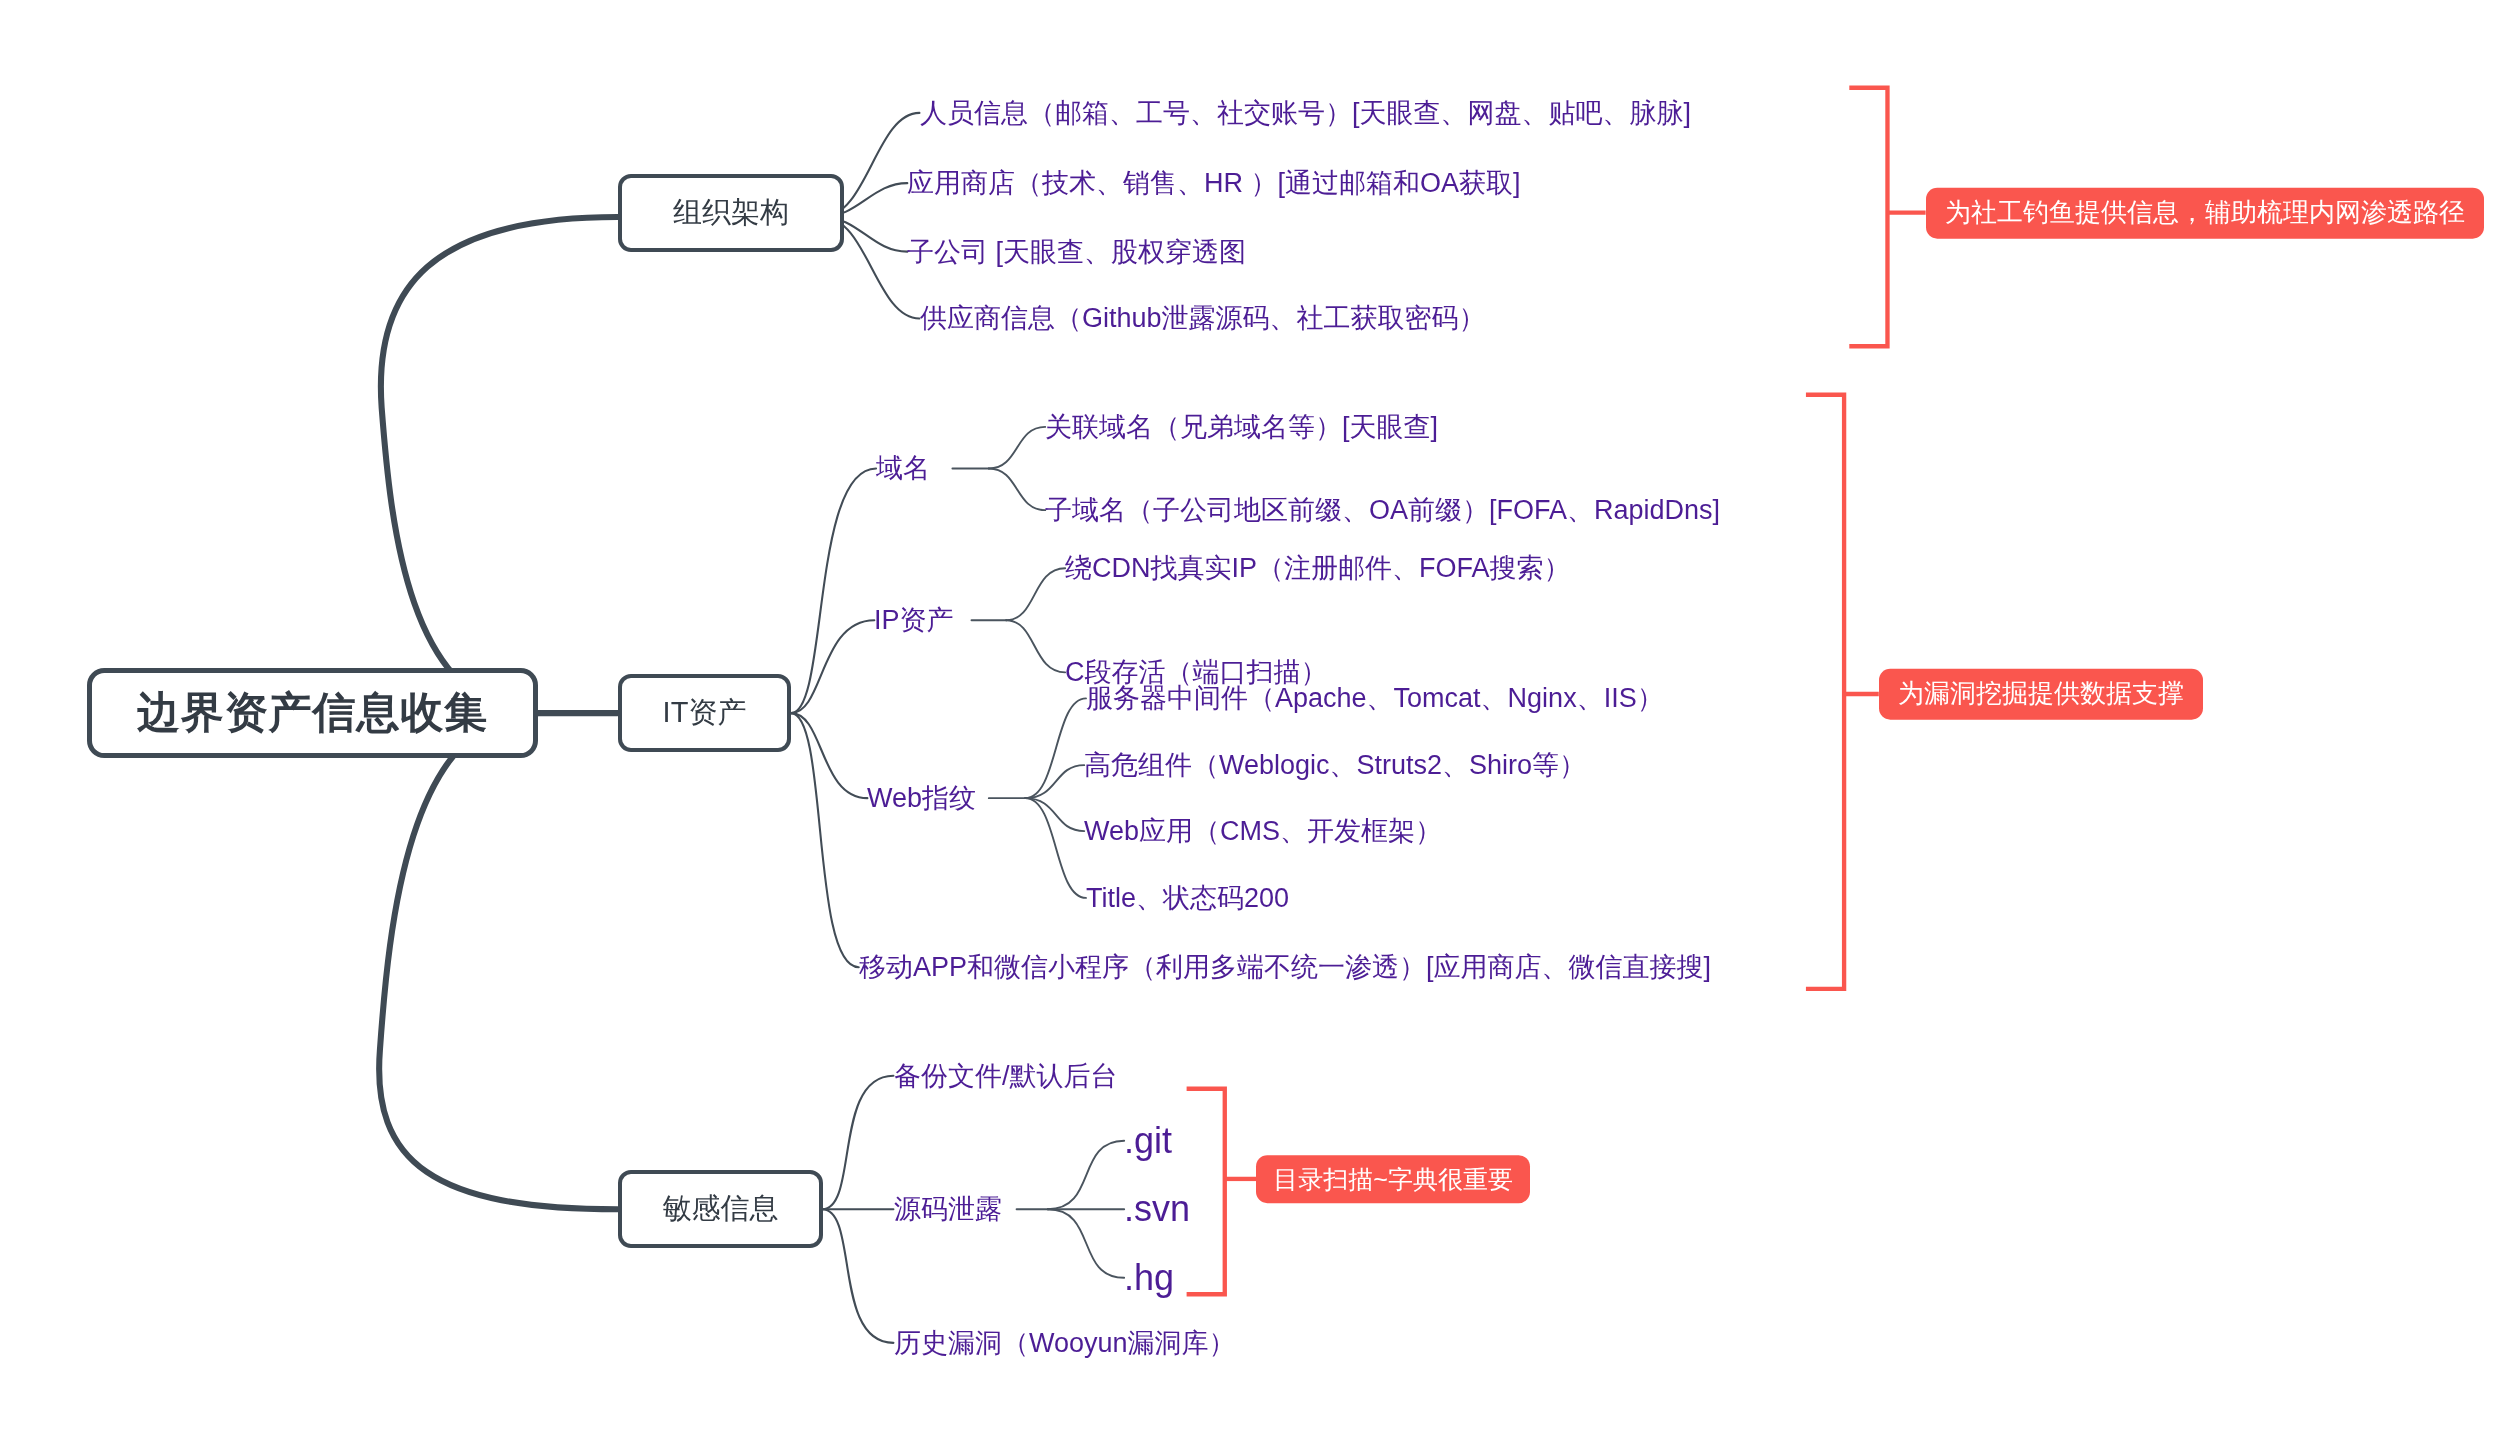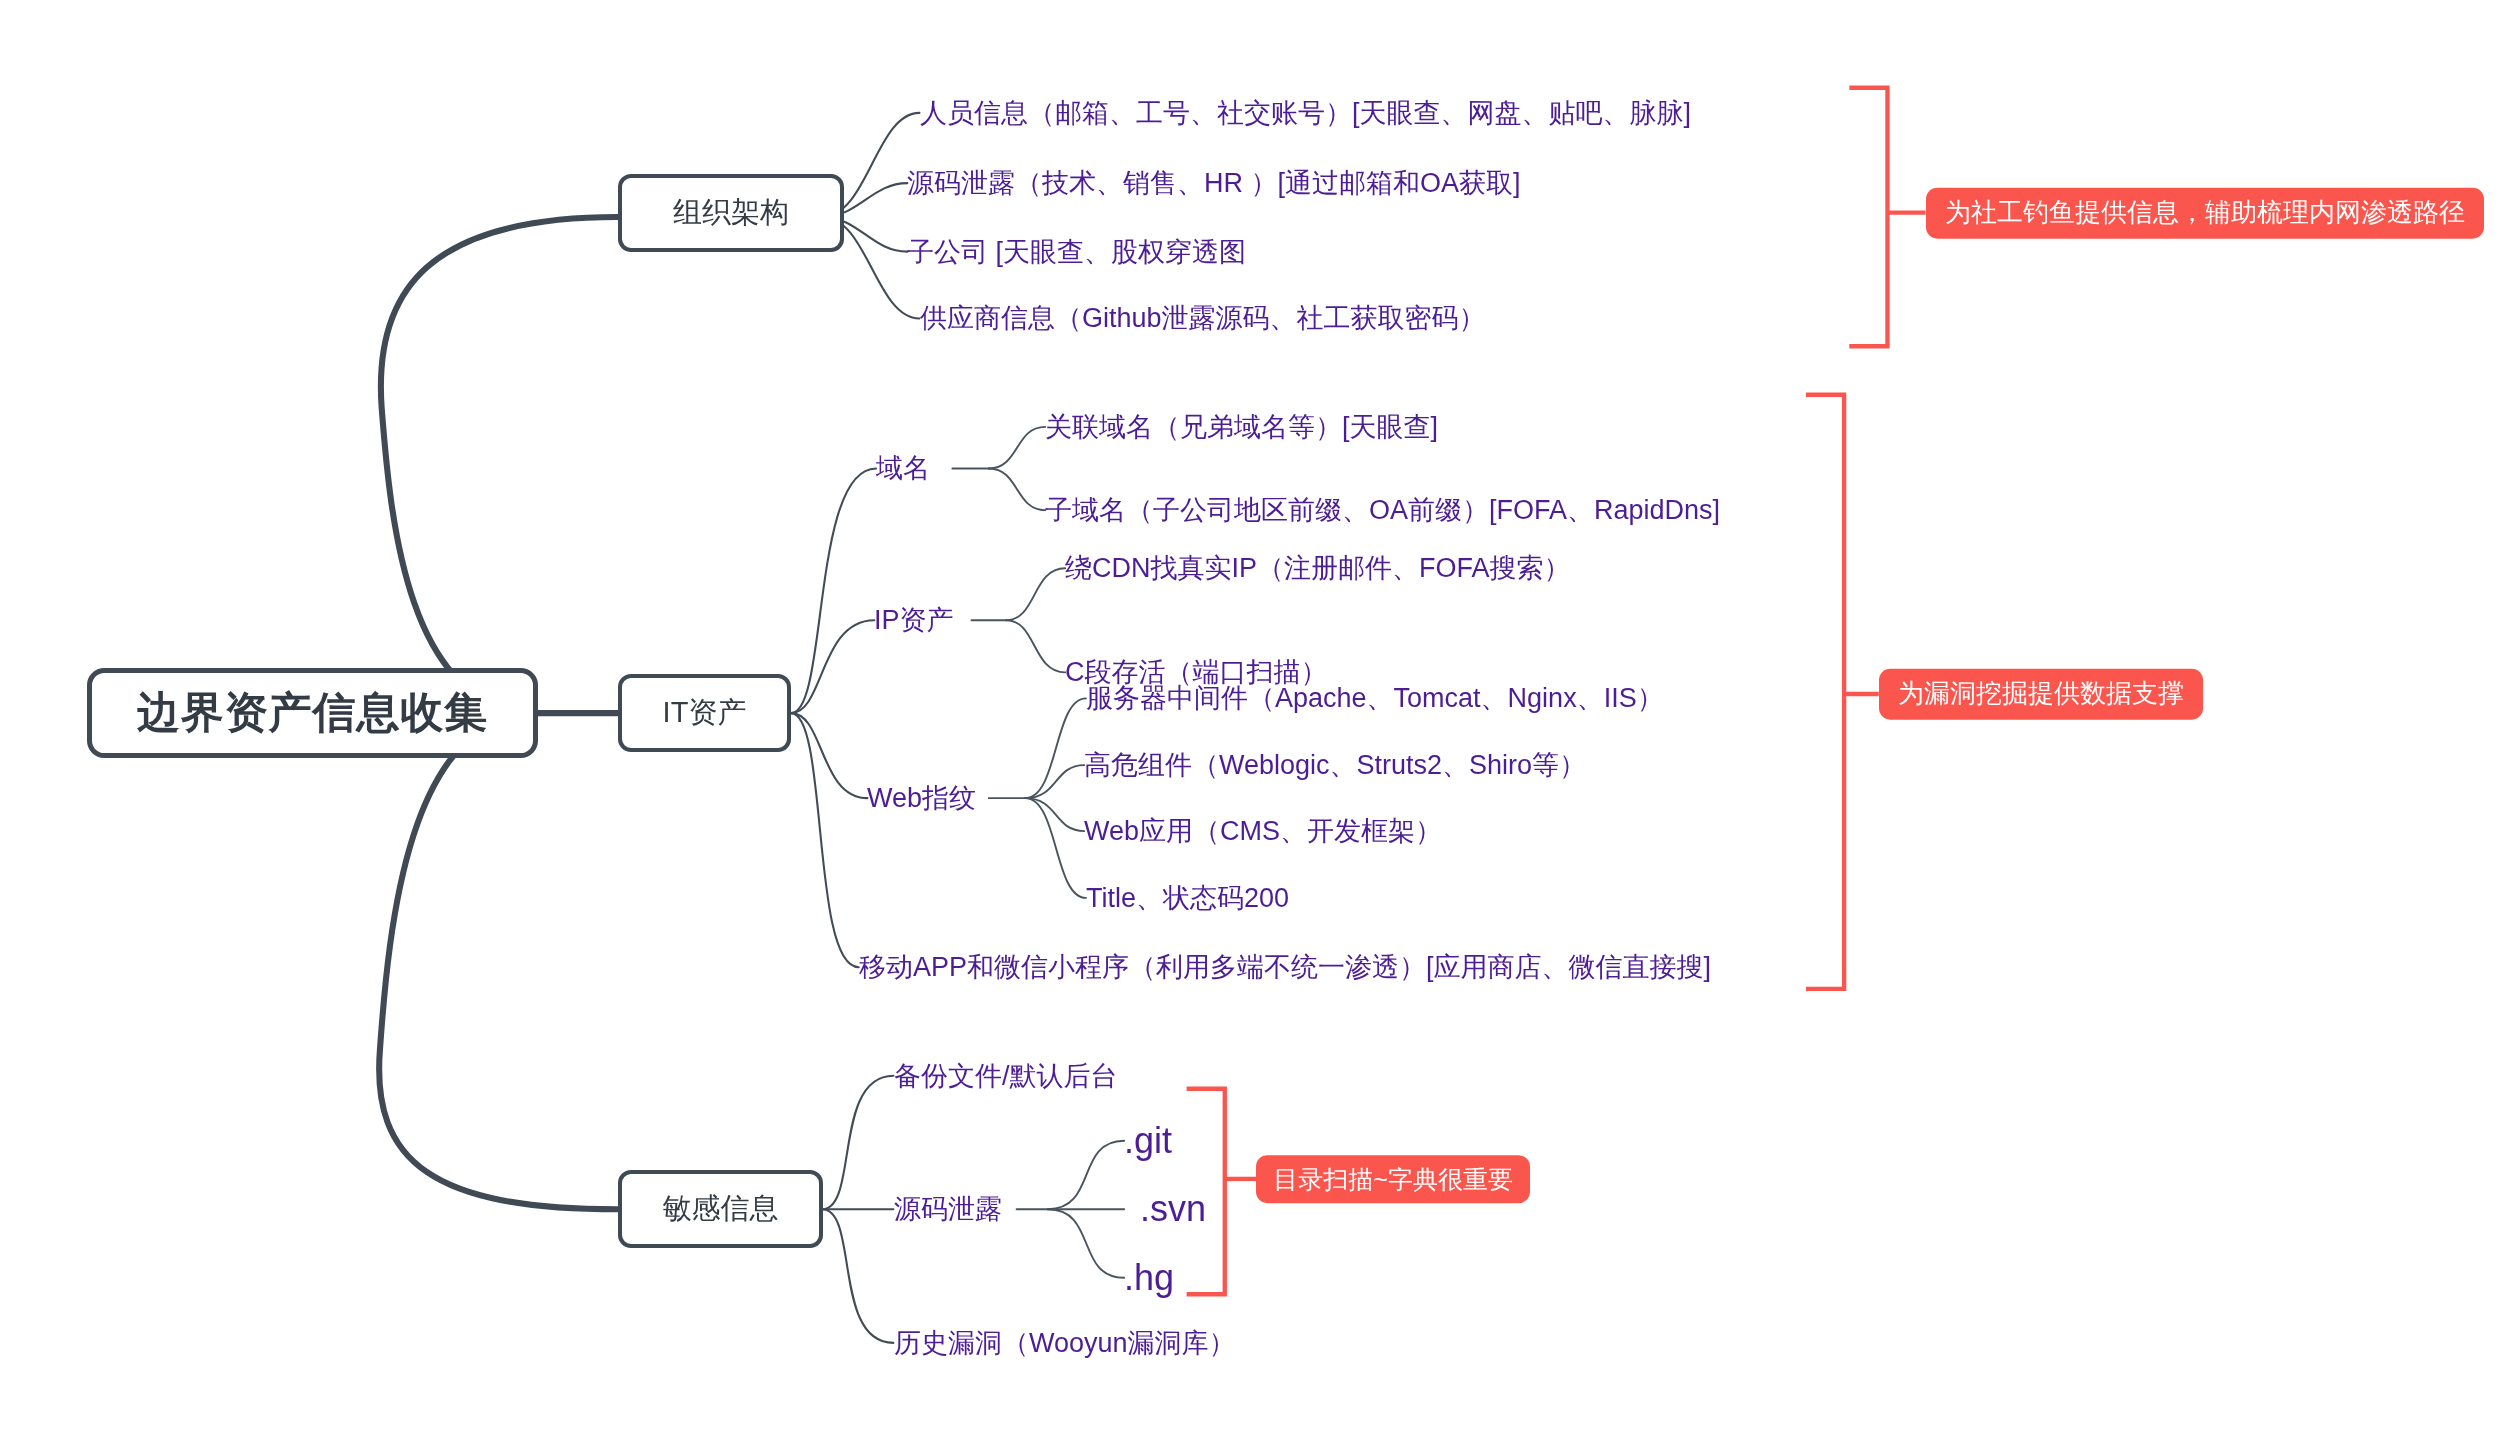--- a/index.html
+++ b/index.html
@@ -185,21 +185,21 @@
 
   <div class="node main" style="left:618px; top:674px; width:173px; height:78px;">
     <span>IT资产</span>
   </div>
 
   <div class="node main" style="left:618px; top:1170px; width:205px; height:78px;">
     <span>敏感信息</span>
   </div>
 
   <div class="label" style="left:920px; top:113px;">人员信息（邮箱、工号、社交账号）[天眼查、网盘、贴吧、脉脉]</div>
-  <div class="label" style="left:907px; top:183px;">源码泄露（技术、销售、HR ）[通过邮箱和OA获取]</div>
+  <div class="label" style="left:907px; top:183px;">应用商店（技术、销售、HR ）[通过邮箱和OA获取]</div>
   <div class="label" style="left:907px; top:252px;">子公司 [天眼查、股权穿透图</div>
   <div class="label" style="left:920px; top:318px;">供应商信息（Github泄露源码、社工获取密码）</div>
 
   <div class="label sub" style="left:876px; top:468px;">域名</div>
   <div class="label sub" style="left:874px; top:620px;">IP资产</div>
   <div class="label sub" style="left:867px; top:798px;">Web指纹</div>
   <div class="label sub" style="left:859px; top:967px;">移动APP和微信小程序（利用多端不统一渗透）[应用商店、微信直接搜]</div>
 
   <div class="label leaf" style="left:1045px; top:427px;">关联域名（兄弟域名等）[天眼查]</div>
   <div class="label leaf" style="left:1045px; top:510px;">子域名（子公司地区前缀、OA前缀）[FOFA、RapidDns]</div>
@@ -210,21 +210,21 @@
   <div class="label leaf" style="left:1086px; top:698px;">服务器中间件（Apache、Tomcat、Nginx、IIS）</div>
   <div class="label leaf" style="left:1084px; top:765px;">高危组件（Weblogic、Struts2、Shiro等）</div>
   <div class="label leaf" style="left:1084px; top:831px;">Web应用（CMS、开发框架）</div>
   <div class="label leaf" style="left:1086px; top:898px;">Title、状态码200</div>
 
   <div class="label sub" style="left:894px; top:1076px;">备份文件/默认后台</div>
   <div class="label sub" style="left:894px; top:1209px;">源码泄露</div>
   <div class="label sub" style="left:894px; top:1343px;">历史漏洞（Wooyun漏洞库）</div>
 
   <div class="label tiny" style="left:1124px; top:1141px;">.git</div>
-  <div class="label tiny" style="left:1124px; top:1209px;margin-left:16px;">.svn</div>
+  <div class="label tiny" style="left:1124px; top:1209px;">.svn</div>
   <div class="label tiny" style="left:1124px; top:1278px;">.hg</div>
 
   <div class="pill" style="left:1926px; top:213px;">为社工钓鱼提供信息，辅助梳理内网渗透路径</div>
   <div class="pill" style="left:1879px; top:694px;">为漏洞挖掘提供数据支撑</div>
   <div class="pill small" style="left:1256px; top:1179px;">目录扫描~字典很重要</div>
 
 </div>
 
 
 </body></html>

